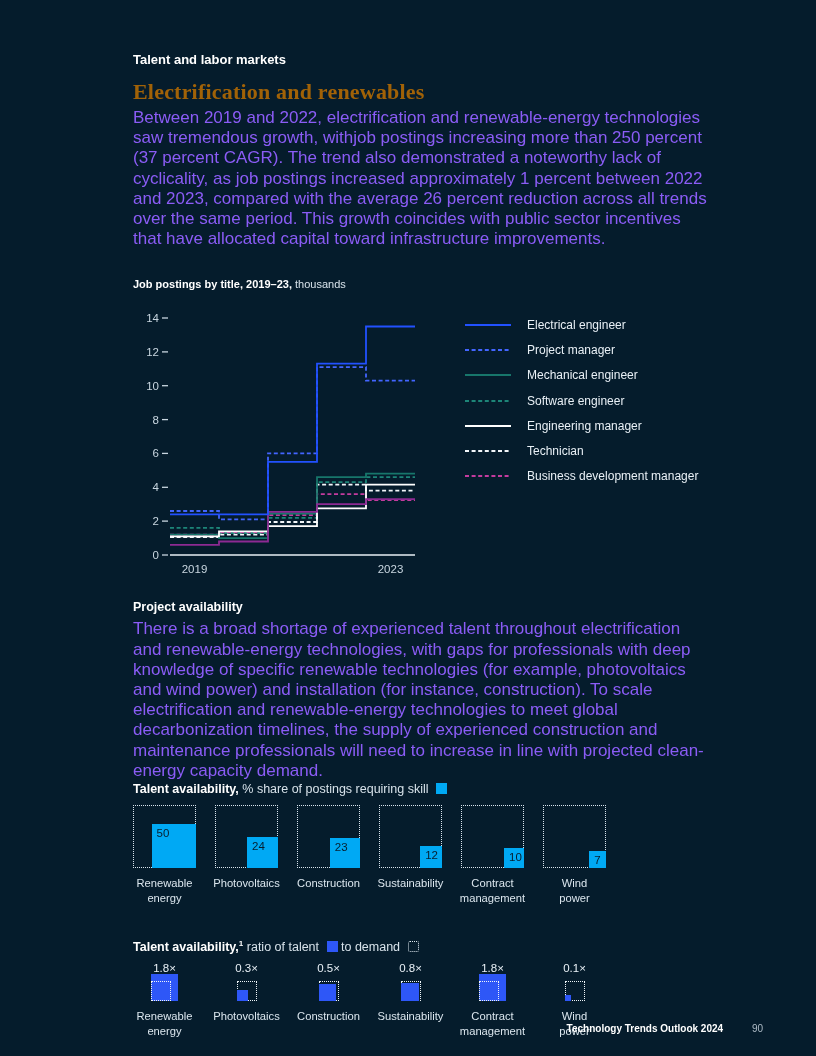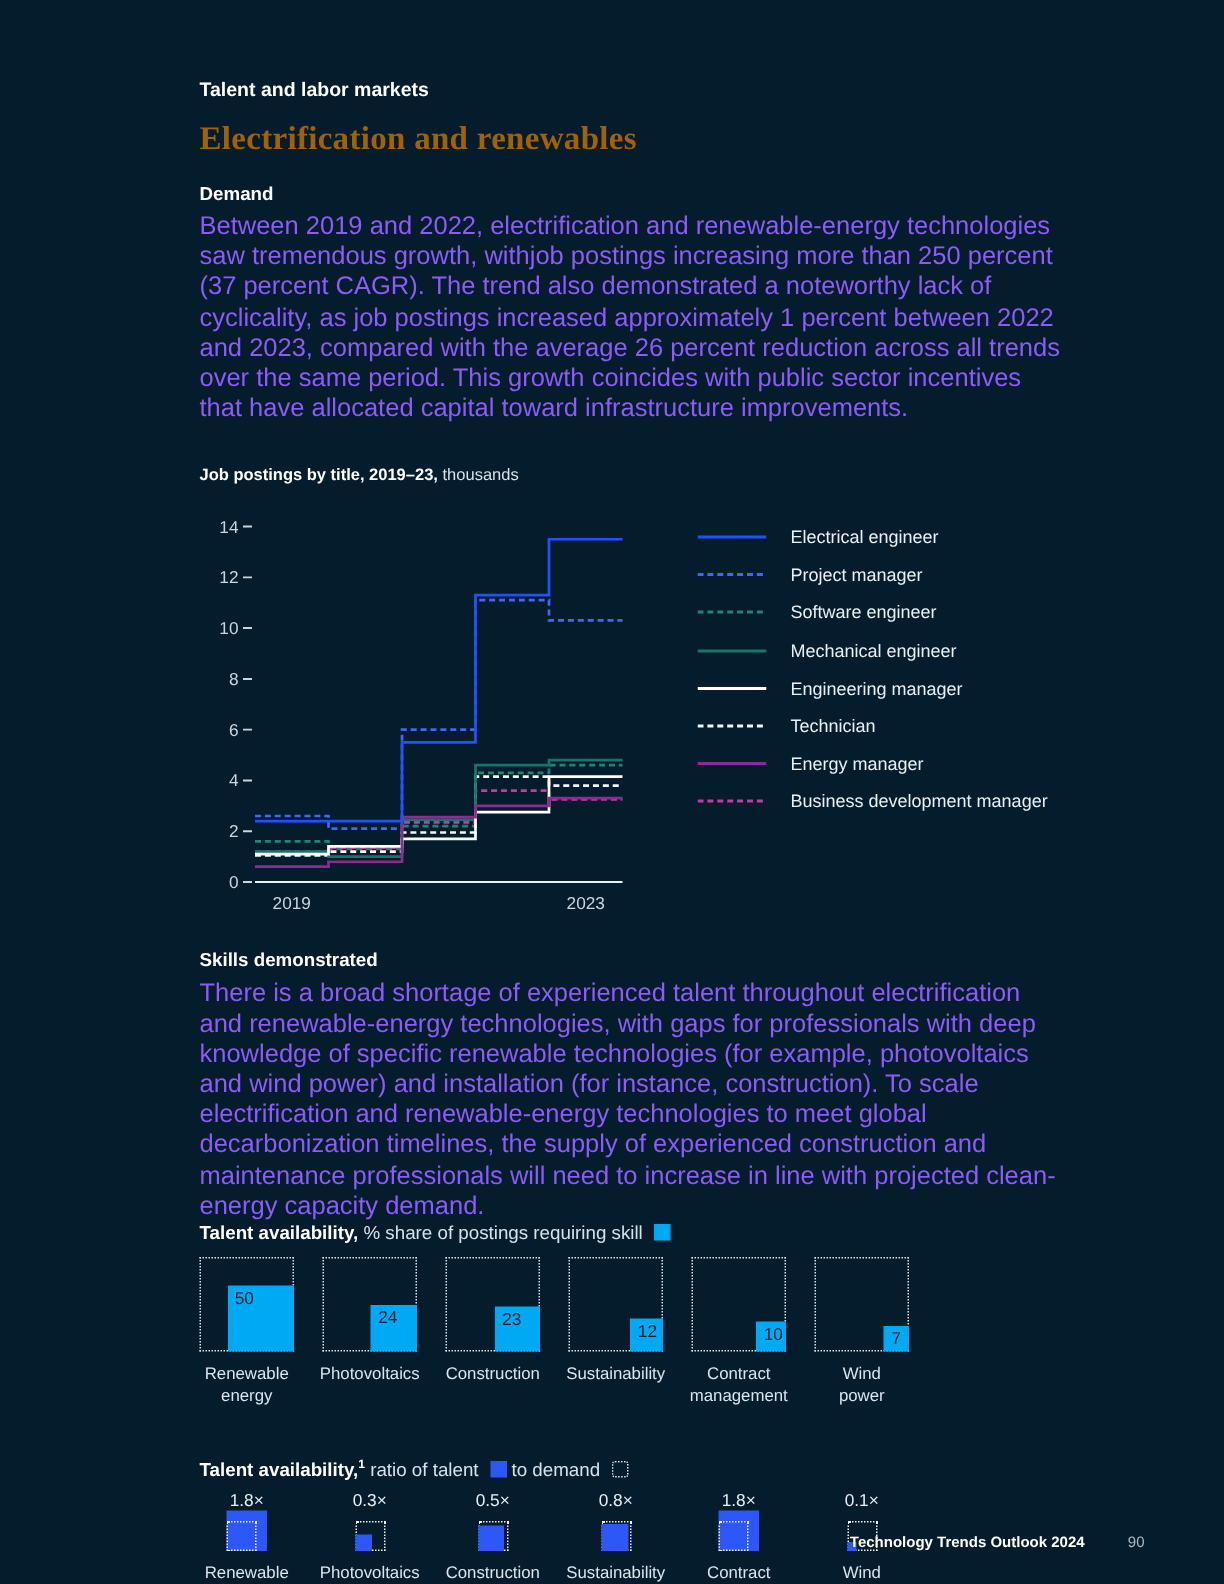--- a/index.html
+++ b/index.html
@@ -57,21 +57,20 @@
   .page-footer .pagenum{color:#aebbc6;margin-left:26px;font-weight:normal;}
 </style>
 </head>
 <body>
 
 <div class="page">
 
   <div class="eyebrow">Talent and labor markets</div>
   <div class="doc-title">Electrification and renewables</div>
 
-  <div class="sec-heading">Demand</div>
   <div class="body-text">Between 2019 and 2022, electrification and renewable-energy technologies saw tremendous growth, withjob postings increasing more than 250 percent (37 percent CAGR). The trend also demonstrated a noteworthy lack of cyclicality, as job postings increased approximately 1 percent between 2022 and 2023, compared with the average 26 percent reduction across all trends over the same period. This growth coincides with public sector incentives that have allocated capital toward infrastructure improvements.</div>
 
   <div class="chart-title">
     <b>Job postings by title, 2019–23,</b>
     <span>thousands</span>
   </div>
 
   <div class="chart-row">
     <svg class="chart-svg" width="300" height="272" viewBox="0 0 300 272">
         <text x="26" y="251.0" text-anchor="end" class="axis-label">0</text>
@@ -110,58 +109,52 @@
           <span class="legend-label">Electrical engineer</span>
         </div>
         <div class="legend-row">
           <svg width="46" height="6">
             <line x1="0" x2="46" y1="3" y2="3" stroke="#4365ff" stroke-width="2" stroke-dasharray="4 2.6"></line>
           </svg>
           <span class="legend-label">Project manager</span>
         </div>
         <div class="legend-row">
           <svg width="46" height="6">
+            <line x1="0" x2="46" y1="3" y2="3" stroke="#17766b" stroke-width="2"></line>
+          </svg>
+          <span class="legend-label">Mechanical engineer</span>
+        </div>
+        <div class="legend-row">
+          <svg width="46" height="6">
             <line x1="0" x2="46" y1="3" y2="3" stroke="#1d8578" stroke-width="2" stroke-dasharray="4 2.6"></line>
           </svg>
           <span class="legend-label">Software engineer</span>
         </div>
         <div class="legend-row">
           <svg width="46" height="6">
-            <line x1="0" x2="46" y1="3" y2="3" stroke="#17766b" stroke-width="2"></line>
-          </svg>
-          <span class="legend-label">Mechanical engineer</span>
-        </div>
-        <div class="legend-row">
-          <svg width="46" height="6">
             <line x1="0" x2="46" y1="3" y2="3" stroke="#ffffff" stroke-width="2"></line>
           </svg>
           <span class="legend-label">Engineering manager</span>
         </div>
         <div class="legend-row">
           <svg width="46" height="6">
             <line x1="0" x2="46" y1="3" y2="3" stroke="#f2f6f9" stroke-width="2" stroke-dasharray="4 2.6"></line>
           </svg>
           <span class="legend-label">Technician</span>
         </div>
         <div class="legend-row">
           <svg width="46" height="6">
-            <line x1="0" x2="46" y1="3" y2="3" stroke="#8d2a93" stroke-width="2"></line>
-          </svg>
-          <span class="legend-label">Energy manager</span>
-        </div>
-        <div class="legend-row">
-          <svg width="46" height="6">
             <line x1="0" x2="46" y1="3" y2="3" stroke="#c43b9e" stroke-width="2" stroke-dasharray="4 2.6"></line>
           </svg>
           <span class="legend-label">Business development manager</span>
         </div>
       </div>
   </div>
 
-  <div class="sec-heading" style="margin-top:19px;">Skills demonstrated</div>
+  <div class="sec-heading" style="margin-top:19px;">Project availability</div>
   <div class="body-text">There is a broad shortage of experienced talent throughout electrification and renewable-energy technologies, with gaps for professionals with deep knowledge of specific renewable technologies (for example, photovoltaics and wind power) and installation (for instance, construction). To scale electrification and renewable-energy technologies to meet global decarbonization timelines, the supply of experienced construction and maintenance professionals will need to increase in line with projected clean-energy capacity demand.</div>
 
   <div class="avail-header" style="">
     <b>Talent availability,</b>
     <span>% share of postings requiring skill</span>
     <span class="glyph-square" style="background: rgb(0, 169, 244);"></span>
   </div>
   <div class="cols-row" style="margin-top:7px;">
       <div class="col">
         <div class="dotted-box">

